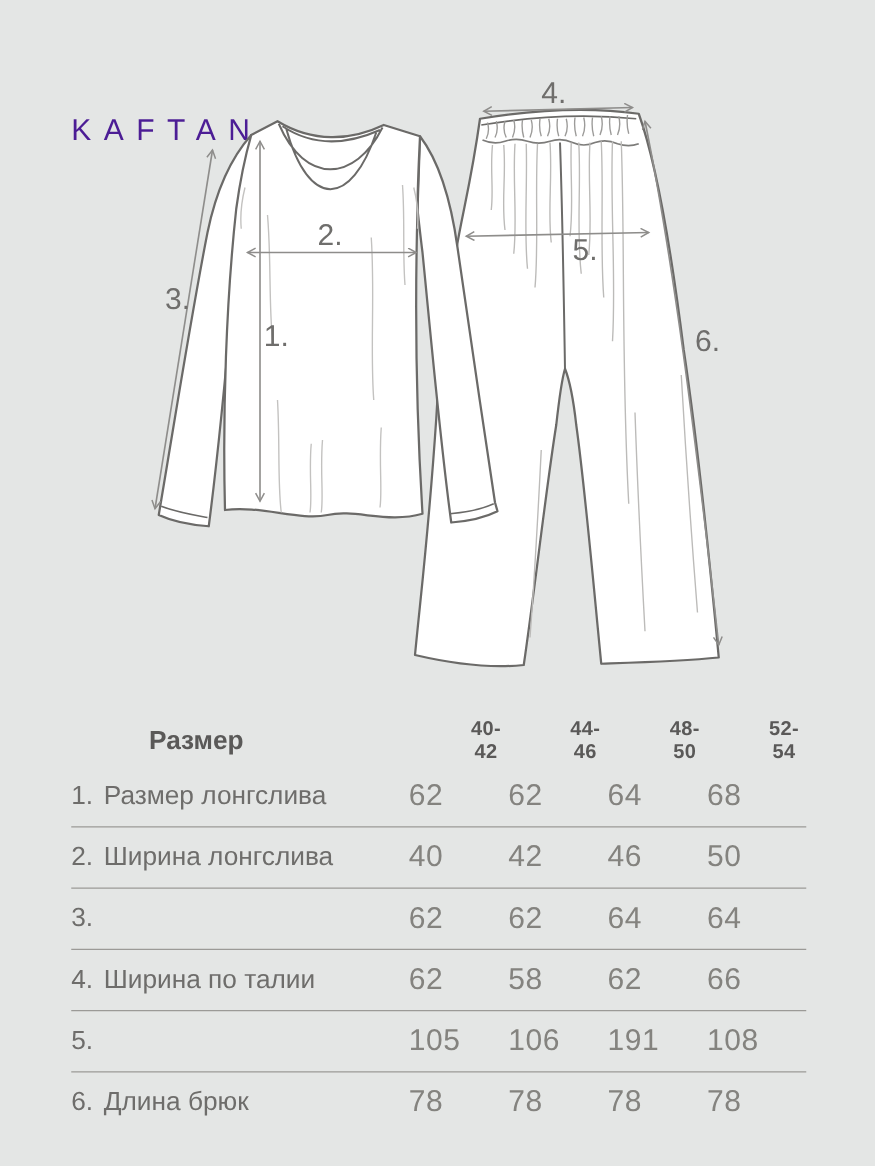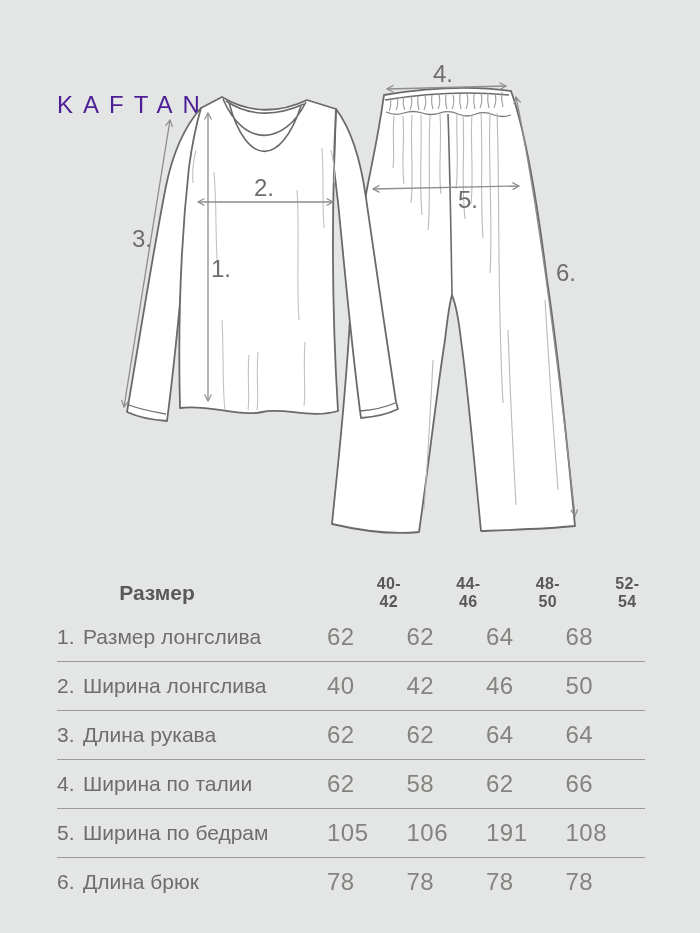--- a/index.html
+++ b/index.html
@@ -185,21 +185,20 @@
       </div>
       <div class="rval">40</div>
       <div class="rval">42</div>
       <div class="rval">46</div>
       <div class="rval">50</div>
     </div>
 
     <div class="srow">
       <div class="rlabel">
         <span class="rnum">3.</span>
-        <span>Длина рукава</span>
       </div>
       <div class="rval">62</div>
       <div class="rval">62</div>
       <div class="rval">64</div>
       <div class="rval">64</div>
     </div>
 
     <div class="srow">
       <div class="rlabel">
         <span class="rnum">4.</span>
@@ -207,21 +206,20 @@
       </div>
       <div class="rval">62</div>
       <div class="rval">58</div>
       <div class="rval">62</div>
       <div class="rval">66</div>
     </div>
 
     <div class="srow">
       <div class="rlabel">
         <span class="rnum">5.</span>
-        <span>Ширина по бедрам</span>
       </div>
       <div class="rval">105</div>
       <div class="rval">106</div>
       <div class="rval">191</div>
       <div class="rval">108</div>
     </div>
 
     <div class="srow">
       <div class="rlabel">
         <span class="rnum">6.</span>

